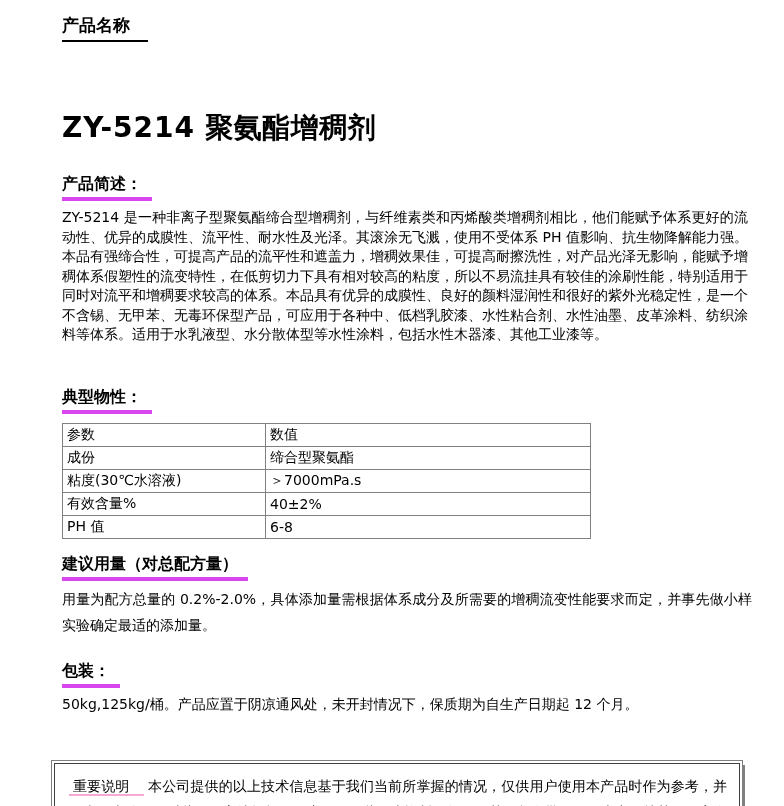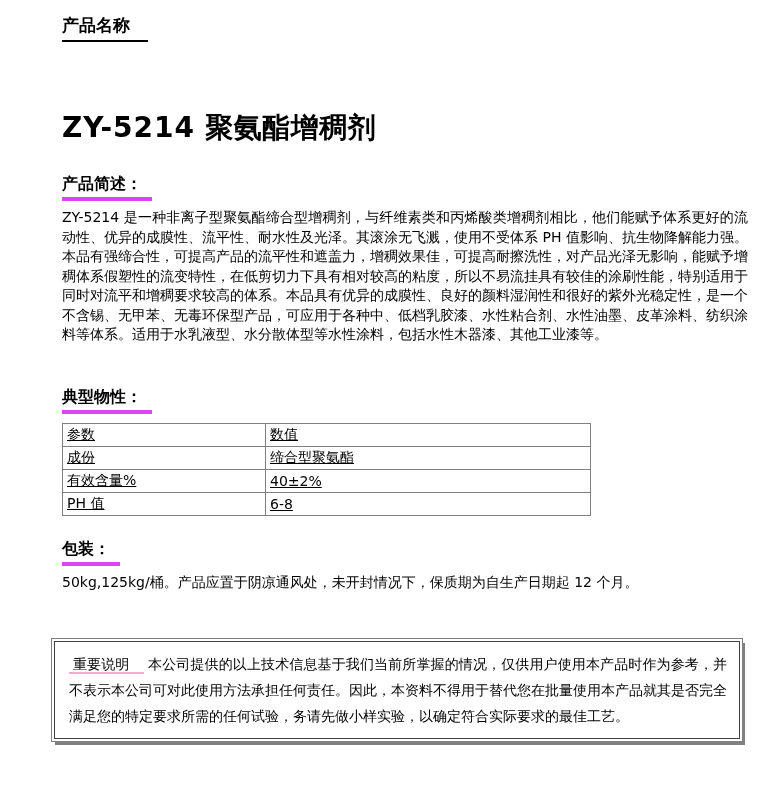--- a/index.html
+++ b/index.html
@@ -60,21 +60,20 @@
     line-height: 19.5px;
     text-align: justify;
   }
 
   .props-section { margin-top: 42px; }
   .props-table {
     margin-top: 9px;
     border-collapse: collapse;
     width: 528px;
     table-layout: fixed;
-    text-decoration: underline;
   }
   .props-table td {
     border: 1px solid #808080;
     height: 23px;
     padding: 1px 4px;
     font-size: 14px;
     vertical-align: middle;
     overflow: hidden;
     white-space: nowrap;
   }
@@ -144,31 +143,39 @@
       <tbody>
         <tr>
           <td>参数</td>
           <td>数值</td>
         </tr>
         <tr>
           <td>成份</td>
           <td>缔合型聚氨酯</td>
         </tr>
         <tr>
+          <td>粘度(30℃水溶液)</td>
+          <td>＞7000mPa.s</td>
+        </tr>
+        <tr>
           <td>有效含量%</td>
           <td>40±2%</td>
         </tr>
         <tr>
           <td>PH 值</td>
           <td>6-8</td>
         </tr>
       </tbody>
     </table>
   </div>
 
+  <div class="dosage-section">
+    <span class="sec-heading">建议用量（对总配方量）</span>
+    <p class="dosage-body">用量为配方总量的 0.2%-2.0%，具体添加量需根据体系成分及所需要的增稠流变性能要求而定，并事先做小样实验确定最适的添加量。</p>
+  </div>
 
   <div class="packaging-section">
     <span class="sec-heading">包装：</span>
     <p class="packaging-body">50kg,125kg/桶。产品应置于阴凉通风处，未开封情况下，保质期为自生产日期起 12 个月。</p>
   </div>
 
   <div class="notice-box">
     <span class="notice-label">重要说明</span>
     <span>本公司提供的以上技术信息基于我们当前所掌握的情况，仅供用户使用本产品时作为参考，并不表示本公司可对此使用方法承担任何责任。因此，本资料不得用于替代您在批量使用本产品就其是否完全满足您的特定要求所需的任何试验，务请先做小样实验，以确定符合实际要求的最佳工艺。</span>
   </div>

